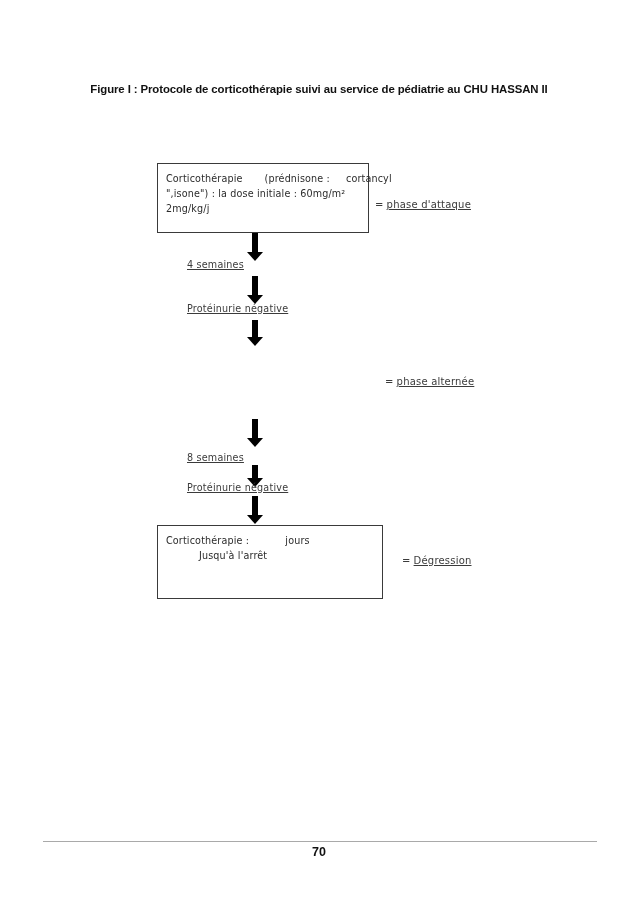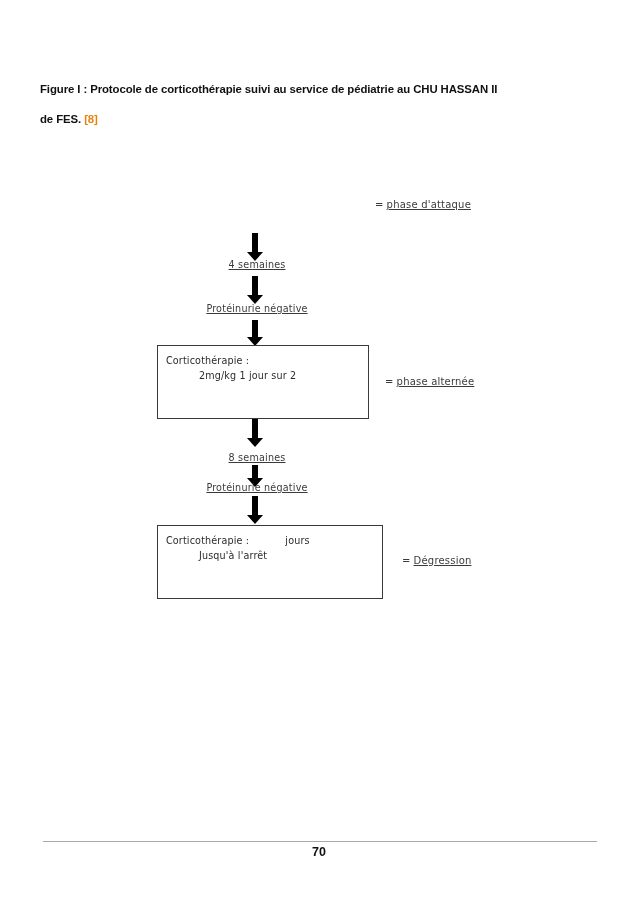--- a/index.html
+++ b/index.html
@@ -15,21 +15,21 @@
     color: #000000;
     overflow: hidden;
   }
 
   
   .caption {
     position: absolute;
     left: 40px;
     top: 74px;
     width: 558px;
-    text-align: left;
+    text-align: center;
     font-family: "Liberation Sans", sans-serif;
     font-weight: bold;
     font-size: 11.4px;
     line-height: 30px;
     color: #111111;
     letter-spacing: -0.1px;
   }
   .caption .line1 { display: block; }
   .caption .line2 { display: block; }
   .caption .ref {
@@ -136,21 +136,20 @@
   #arrow-6 .head { top: 19px; }
 
   
   .step-label {
     position: absolute;
     font-family: "DejaVu Sans", sans-serif;
     font-size: 9.6px;
     color: #3b3b3b;
     text-decoration: underline;
     white-space: nowrap;
-    text-align: center;
     letter-spacing: 0.2px;
   }
   #step-4sem   { left: 187px; top: 259px; width: 140px; }
   #step-prot-1 { left: 187px; top: 303px; width: 140px; }
   #step-8sem   { left: 187px; top: 452px; width: 140px; }
   #step-prot-2 { left: 187px; top: 482px; width: 140px; }
 
   
   .footer-rule {
     position: absolute;
@@ -170,28 +169,29 @@
     font-weight: bold;
     font-size: 12.5px;
     color: #111111;
   }
 </style>
 </head>
 <body>
 
 <div class="caption">
   <span class="line1">Figure I : Protocole de corticothérapie suivi au service de pédiatrie au CHU HASSAN II</span>
-  <span class="line2">
-    <span>de FES.</span>
-    <span class="ref">[8]</span>
-  </span>
 </div>
 
 <div class="flow">
 
+  <div class="box" id="box-1">
+    <span class="justify"><span>Corticothérapie</span><span class="sp2"></span><span>(prédnisone :</span><span class="sp"></span><span>cortancyl</span></span>
+    <span class="row">",isone") : la dose initiale : 60mg/m²</span>
+    <span class="row">2mg/kg/j</span>
+  </div>
   <div class="side-label" id="label-attaque">
     <span class="eq">=</span><span class="txt">phase d'attaque</span>
   </div>
 
   <div class="arrow" id="arrow-1">
     <div class="stem"></div>
     <div class="head"></div>
   </div>
 
   <div class="step-label" id="step-4sem">4 semaines</div>
@@ -201,24 +201,20 @@
     <div class="head"></div>
   </div>
 
   <div class="step-label" id="step-prot-1">Protéinurie négative</div>
 
   <div class="arrow" id="arrow-3">
     <div class="stem"></div>
     <div class="head"></div>
   </div>
 
-  <div class="box" id="box-2">
-    <span class="row">Corticothérapie :</span>
-    <span class="row indent">2mg/kg 1 jour sur 2</span>
-  </div>
   <div class="side-label" id="label-alternee">
     <span class="eq">=</span><span class="txt">phase alternée</span>
   </div>
 
   <div class="arrow" id="arrow-4">
     <div class="stem"></div>
     <div class="head"></div>
   </div>
 
   <div class="step-label" id="step-8sem">8 semaines</div>

